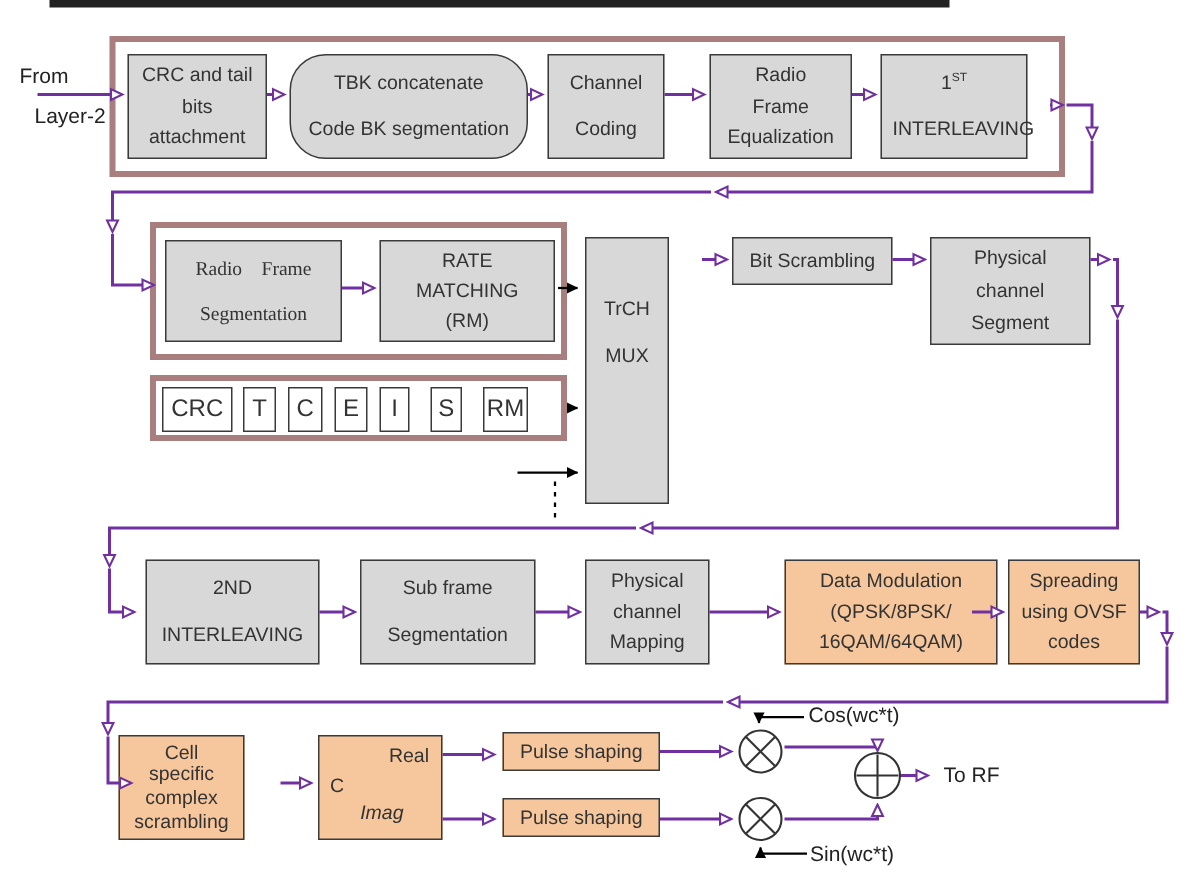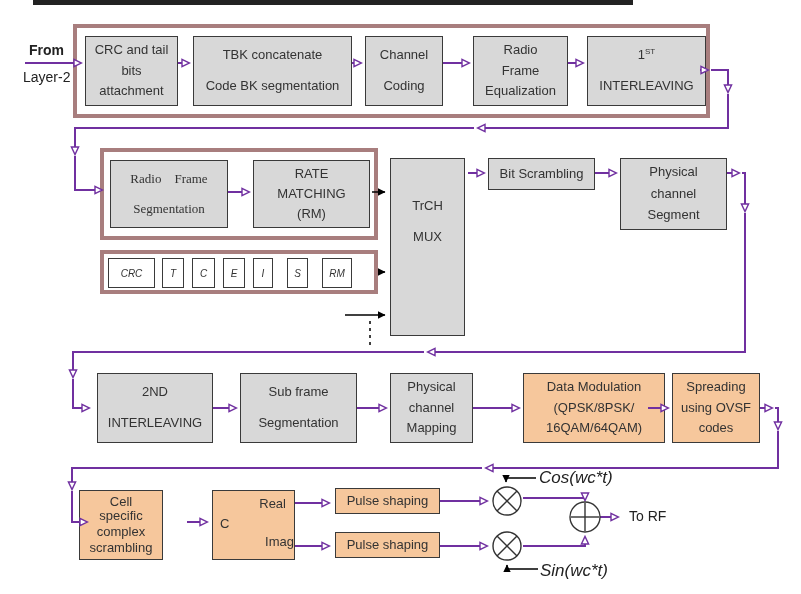--- a/index.html
+++ b/index.html
@@ -10,80 +10,80 @@
   .box{position:absolute;border:1.5px solid #3a3a3a;box-sizing:border-box;
        display:flex;flex-direction:column;justify-content:space-around;
        font-size:13px;line-height:1.12;padding:3px 7px;}
   .gray{background:#d8d8d8;}
   .orange{background:#f6c79c;}
   .center{text-align:center;}
   .left{text-align:center;}
   .pre{white-space:pre;}
   .trch{justify-content:flex-start;padding-top:40px;gap:16px;}
   .strip{position:absolute;background:#ffffff;border:1.5px solid #3a3a3a;box-sizing:border-box;
-         display:flex;align-items:center;justify-content:center;font-size:10px;color:#333;font-style:italic;}
+         display:flex;align-items:center;justify-content:center;font-size:16px;color:#333;}
   .lbl{position:absolute;font-size:14px;color:#222;}
-  .sm{font-size:17px;font-style:italic;}
+  .sm{font-size:14px;}
   sup{font-size:8px;}
   .cbox span{position:absolute;}
   svg.wires{position:absolute;left:0;top:0;}
 </style>
 </head>
 <body>
 
 <div class="stage">
 
   <div class="topbar"></div>
 
-  <div class="lbl" style="left:29px;top:42px;font-weight:bold;">From</div>
+  <div class="lbl" style="left:13px;top:42px;">From</div>
   <div class="lbl" style="left:23px;top:69px;">Layer-2</div>
 
   <div class="container" style="left:73px;top:24px;width:637px;height:94px;"></div>
 
   <div class="box gray left" style="left:85px;top:36px;width:93px;height:70px;">
     <div>CRC and tail</div>
     <div>bits</div>
     <div>attachment</div>
   </div>
 
-  <div class="box gray center" style="left:193px;top:36px;width:159px;height:70px;">
+  <div class="box gray center" style="left:193px;top:36px;width:159px;height:70px;border-radius:24px;">
     <div>TBK concatenate</div>
     <div>Code BK segmentation</div>
   </div>
 
   <div class="box gray left" style="left:365px;top:36px;width:78px;height:70px;">
     <div>Channel</div>
     <div>Coding</div>
   </div>
 
   <div class="box gray left" style="left:473px;top:36px;width:95px;height:70px;">
     <div>Radio</div>
     <div>Frame</div>
     <div>Equalization</div>
   </div>
 
-  <div class="box gray center" style="left:587px;top:36px;width:119px;height:70px;">
+  <div class="box gray center" style="left:587px;top:36px;width:98px;height:70px;">
     <div><span>1</span><sup>ST</sup></div>
     <div>INTERLEAVING</div>
   </div>
 
   <div class="container" style="left:100px;top:148px;width:278px;height:92px;"></div>
 
   <div class="box gray left" style="left:110px;top:160px;width:118px;height:68px;font-family:Liberation Serif, serif;">
     <div class="pre">Radio    Frame</div>
     <div>Segmentation</div>
   </div>
 
   <div class="box gray left" style="left:253px;top:160px;width:117px;height:68px;">
     <div>RATE</div>
     <div>MATCHING</div>
     <div>(RM)</div>
   </div>
 
-  <div class="box gray left trch" style="left:390px;top:158px;width:75px;height:178px;">
+  <div class="box gray left trch" style="left:390px;top:158px;width:56px;height:178px;">
     <div>TrCH</div>
     <div>MUX</div>
   </div>
 
   <div class="box gray center" style="left:488px;top:158px;width:107px;height:32px;">
     <div>Bit Scrambling</div>
   </div>
 
   <div class="box gray left" style="left:620px;top:158px;width:107px;height:72px;">
     <div>Physical</div>
@@ -130,21 +130,21 @@
 
   <div class="box orange left" style="left:79px;top:490px;width:84px;height:70px;">
     <div>Cell specific</div>
     <div>complex</div>
     <div>scrambling</div>
   </div>
 
   <div class="box orange cbox" style="left:212px;top:490px;width:83px;height:70px;padding:0;">
     <span style="left:7px;top:26px;">C</span>
     <span style="right:8px;top:6px;">Real</span>
-    <span style="right:0;bottom:9px;">Imag</span>
+    <span style="right:25px;bottom:9px;font-style:italic;">Imag</span>
   </div>
 
   <div class="box orange center" style="left:335px;top:488px;width:105px;height:26px;">
     <div>Pulse shaping</div>
   </div>
 
   <div class="box orange center" style="left:335px;top:532px;width:105px;height:26px;">
     <div>Pulse shaping</div>
   </div>
 

